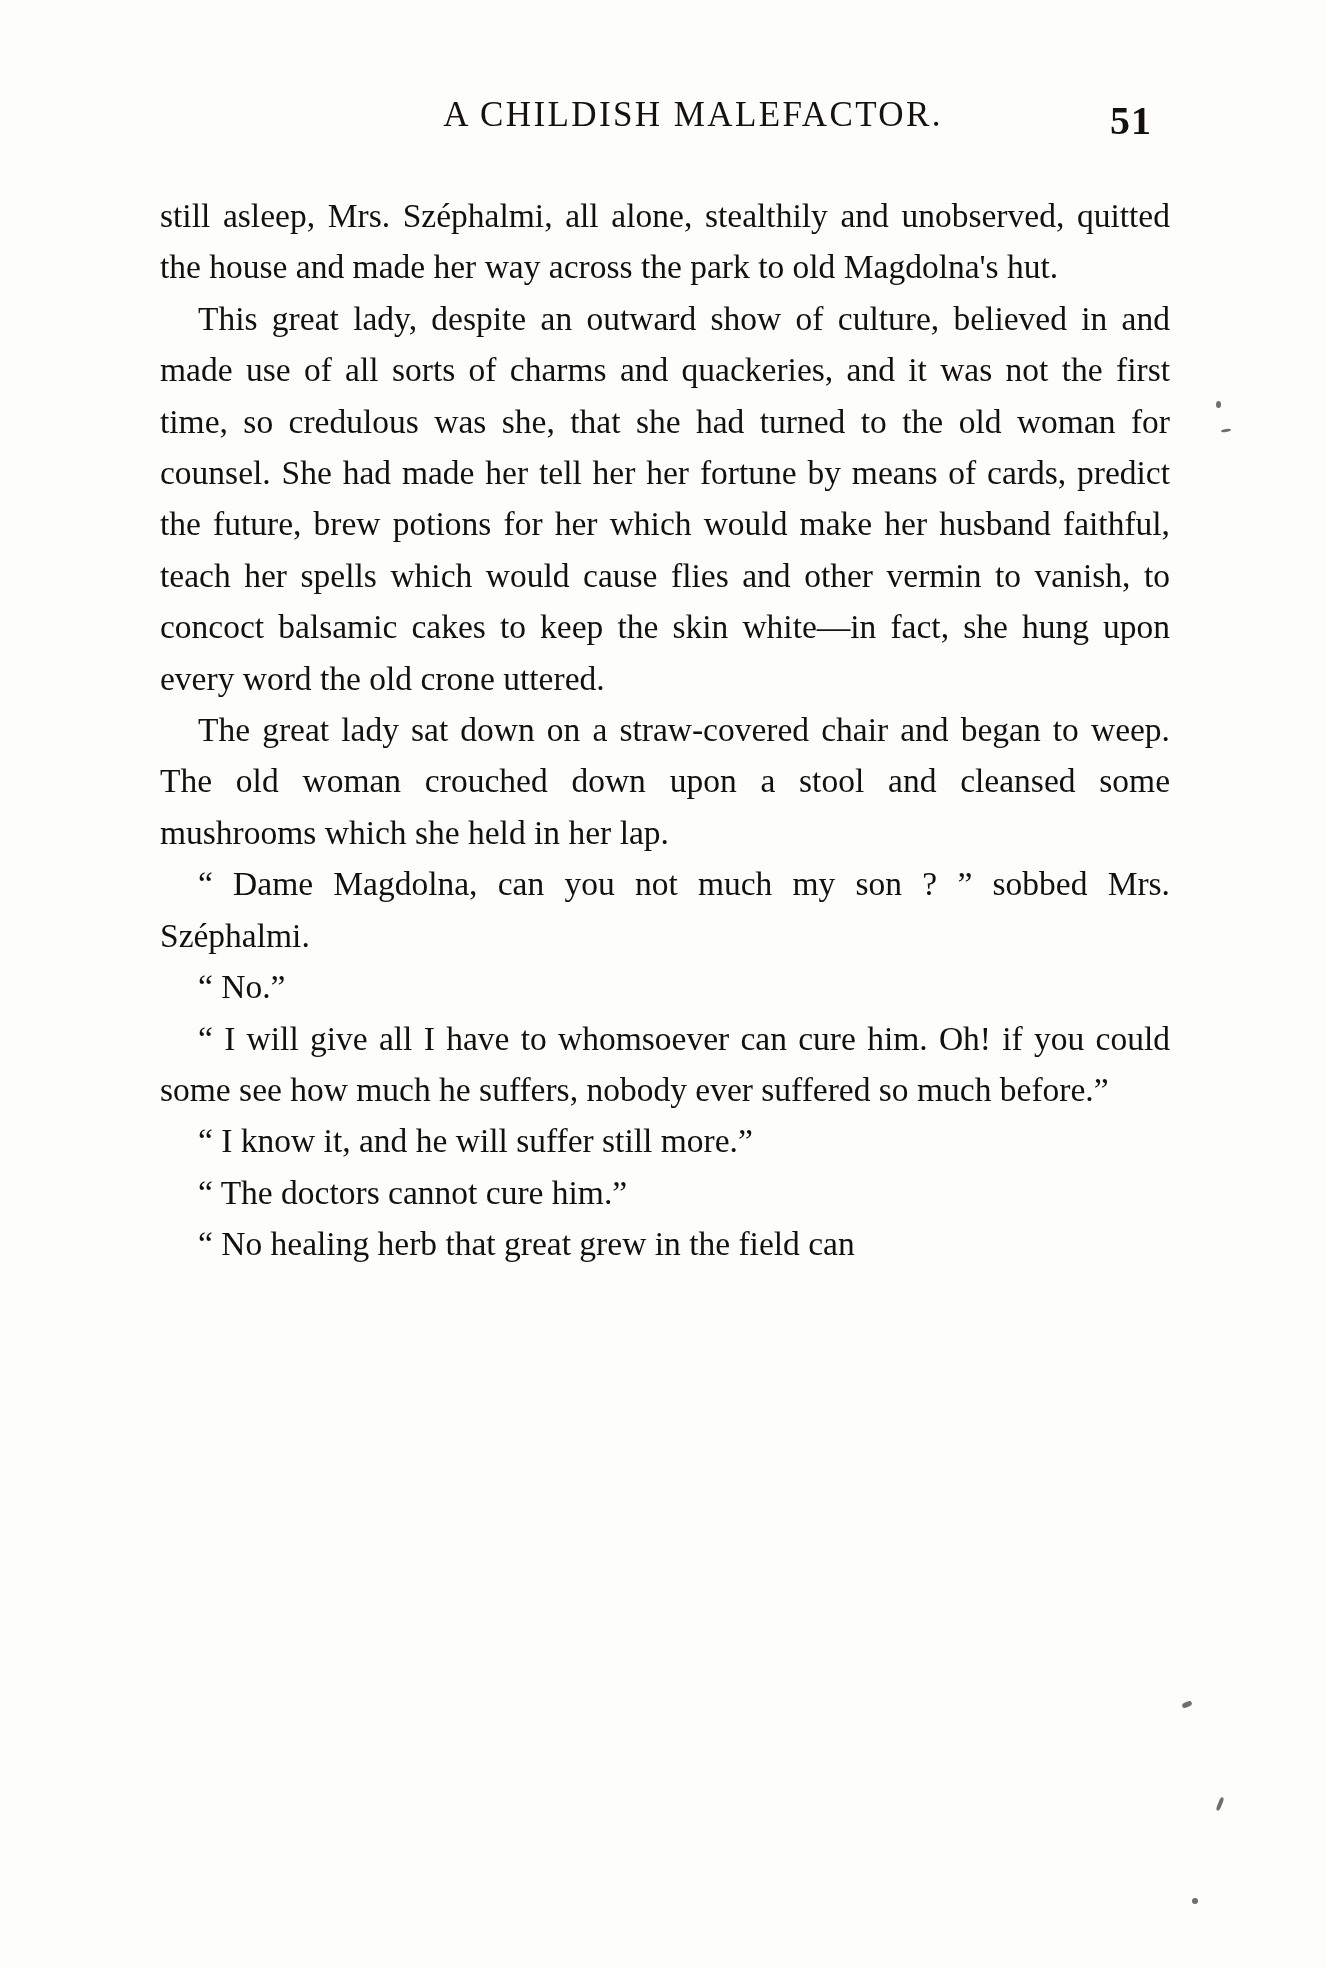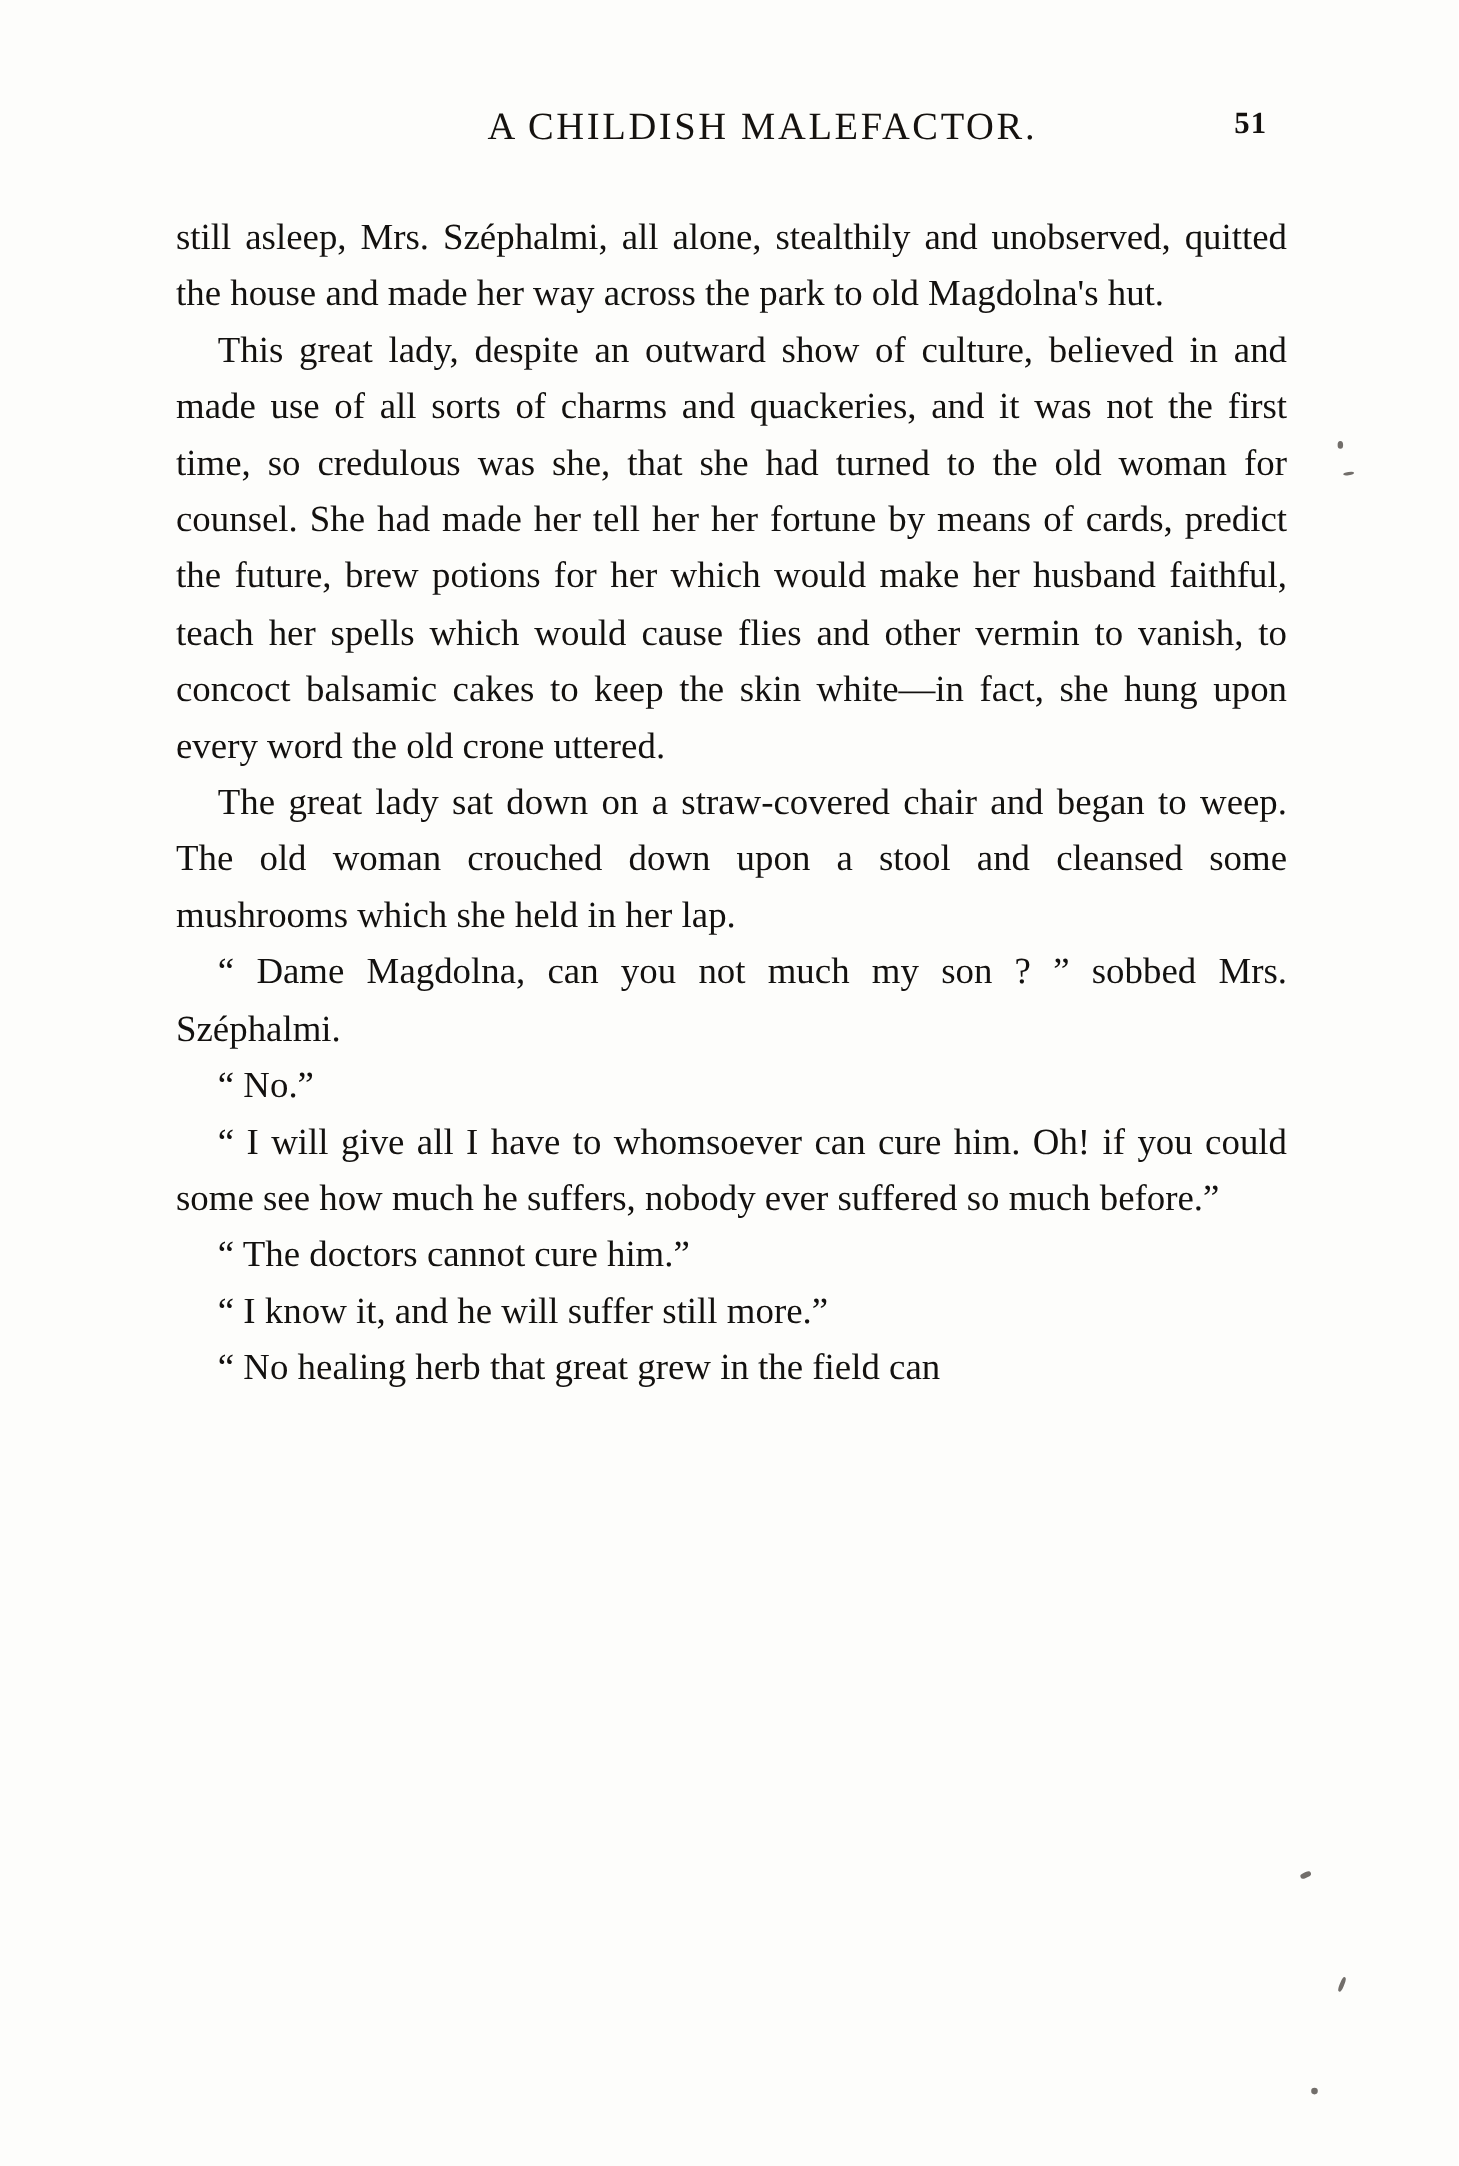--- a/index.html
+++ b/index.html
@@ -36,21 +36,21 @@
     letter-spacing: 2.4px;
     font-weight: 500;
     color: #15120f;
     white-space: nowrap;
     margin-left: 56px;
   }
   .header-pageno {
     position: absolute;
     right: 18px;
     top: 2px;
-    font-size: 28px;
+    font-size: 40px;
     font-weight: 700;
     letter-spacing: 1px;
     color: #14110e;
   }
   .body-text {
     position: absolute;
     left: 160px;
     top: 190px;
     width: 1010px;
     font-size: 33.5px;
@@ -93,22 +93,22 @@
     <div class="header-pageno">51</div>
   </div>
 
   <div class="body-text">
     <p class="just-all">still asleep, Mrs. Széphalmi, all alone, stealthily and unobserved, quitted the house and made her way across the park to old Magdolna's hut.</p>
     <p class="indent just-all">This great lady, despite an outward show of culture, believed in and made use of all sorts of charms and quackeries, and it was not the first time, so credulous was she, that she had turned to the old woman for counsel. She had made her tell her her fortune by means of cards, predict the future, brew potions for her which would make her husband faithful, teach her spells which would cause flies and other vermin to vanish, to concoct balsamic cakes to keep the skin white—in fact, she hung upon every word the old crone uttered.</p>
     <p class="indent just-all">The great lady sat down on a straw-covered chair and began to weep. The old woman crouched down upon a stool and cleansed some mushrooms which she held in her lap.</p>
     <p class="indent just-all">“ Dame Magdolna, can you not much my son ? ” sobbed Mrs. Széphalmi.</p>
     <p class="indent">“ No.”</p>
     <p class="indent just-all">“ I will give all I have to whomsoever can cure him. Oh! if you could some see how much he suffers, nobody ever suffered so much before.”</p>
+    <p class="indent">“ I know it, and he will suffer still more.”</p>
     <p class="indent">“ The doctors cannot cure him.”</p>
-    <p class="indent">“ I know it, and he will suffer still more.”</p>
     <p class="indent just-all">“ No healing herb that great grew in the field can</p>
   </div>
 
   <span class="speck sp1"></span>
   <span class="speck sp2"></span>
   <span class="speck sp3"></span>
   <span class="speck sp4"></span>
   <span class="speck sp5"></span>
 
 </div>

